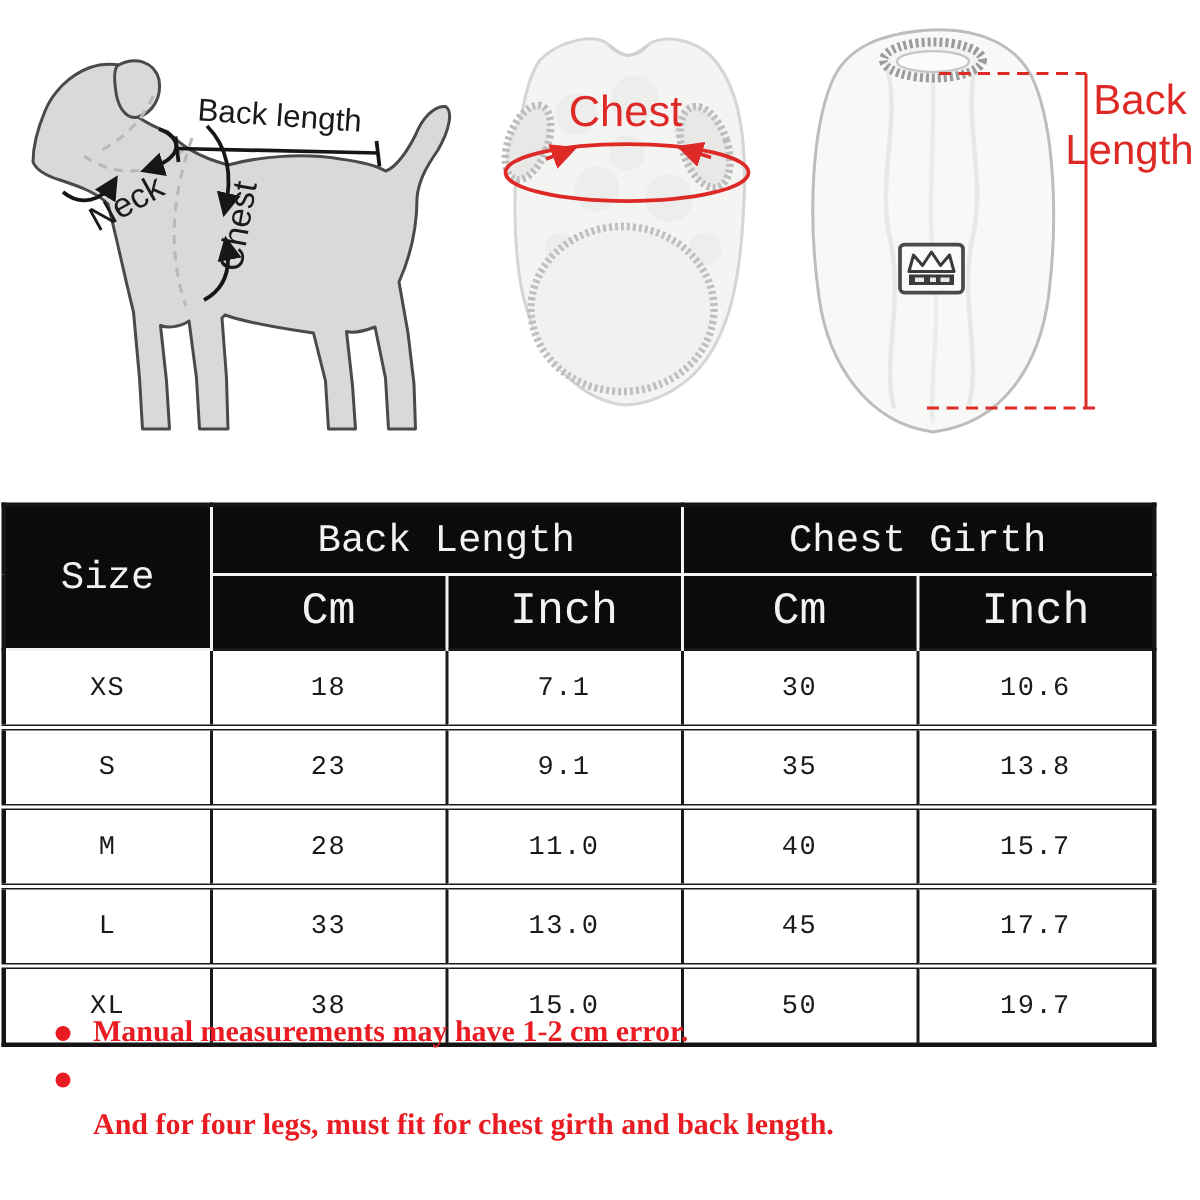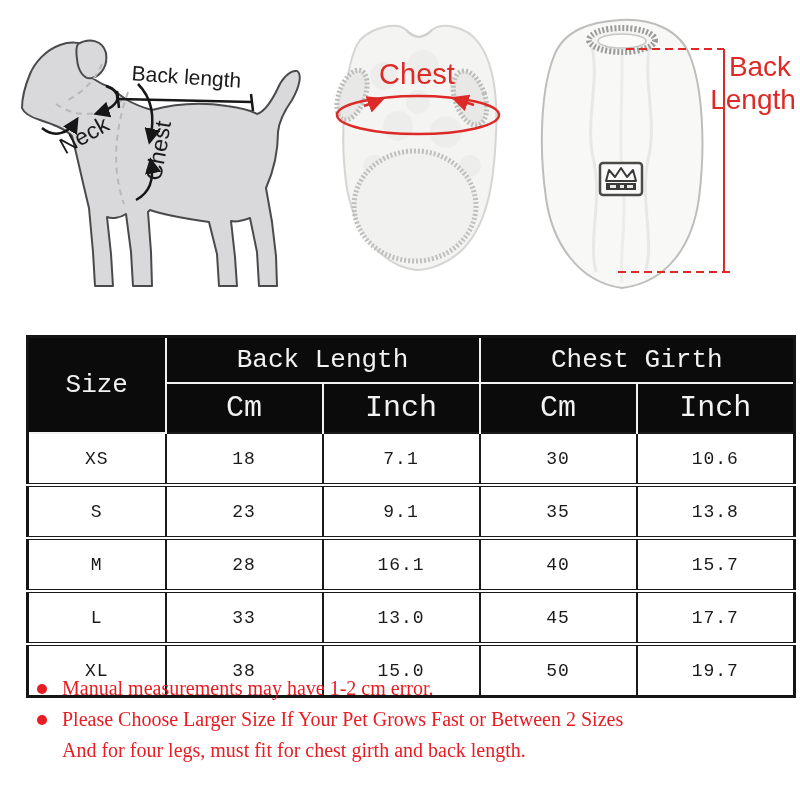--- a/index.html
+++ b/index.html
@@ -4,21 +4,21 @@
 <style>
   html,body{margin:0;padding:0;}
   body{
     width:800px;height:800px;position:relative;background:#ffffff;overflow:hidden;
     font-family:"Liberation Sans",sans-serif;
   }
   .abs{position:absolute;}
 
   
   table.size-table{
-    position:absolute;left:26px;top:335px;width:767px;
+    position:absolute;left:1px;top:335px;width:767px;
     border-collapse:collapse;table-layout:fixed;
     font-family:"Liberation Mono",monospace;color:#1a1a1a;
     border:3px solid #151515;
   }
   table.size-table th{
     background:#0b0b0b;color:#f2f2f2;font-weight:normal;
     border-left:2px solid #f2f2f2;
   }
   table.size-table th.first{border-left:none;}
   table.size-table tr.hdr-top th{height:42px;font-size:26px;border-bottom:2px solid #f2f2f2;}
@@ -28,21 +28,21 @@
     height:47px;text-align:center;font-size:18px;letter-spacing:1px;
     border-left:2px solid #1a1a1a;background:#ffffff;
   }
   table.size-table td.first{border-left:none;}
   table.size-table tbody tr td{border-top:4px double #1a1a1a;}
   table.size-table tbody tr.row-first td{border-top:2px solid #1a1a1a;}
 
   
   .notes{
     position:absolute;left:28px;top:673px;width:750px;
-    font-family:"Liberation Serif",serif;font-weight:normal;font-size:20px;
+    font-family:"Liberation Serif",serif;font-weight:bold;font-size:20px;
     color:#e81c22;
   }
   .note-line{display:flex;align-items:center;height:31px;}
   .bullet{width:10px;height:10px;border-radius:50%;background:#e81c22;
     margin:0 15px 0 9px;flex:0 0 auto;}
   .bullet.hidden{visibility:hidden;}
 
   svg text{font-family:"Liberation Sans",sans-serif;}
 </style>
 </head>
@@ -190,21 +190,21 @@
     <tr>
       <td class="first">S</td>
       <td>23</td>
       <td>9.1</td>
       <td>35</td>
       <td>13.8</td>
     </tr>
     <tr>
       <td class="first">M</td>
       <td>28</td>
-      <td>16.1</td>
+      <td>11.0</td>
       <td>40</td>
       <td>15.7</td>
     </tr>
     <tr>
       <td class="first">L</td>
       <td>33</td>
       <td>13.0</td>
       <td>45</td>
       <td>17.7</td>
     </tr>
@@ -218,19 +218,18 @@
   </tbody>
 </table>
 
 <div class="notes">
   <div class="note-line">
     <span class="bullet"></span>
     <span>Manual measurements may have 1-2 cm error.</span>
   </div>
   <div class="note-line">
     <span class="bullet"></span>
-    <span>Please Choose Larger Size If Your Pet Grows Fast or Between 2 Sizes</span>
   </div>
   <div class="note-line">
     <span class="bullet hidden"></span>
     <span>And for four legs, must fit for chest girth and back length.</span>
   </div>
 </div>
 
 </body></html>

